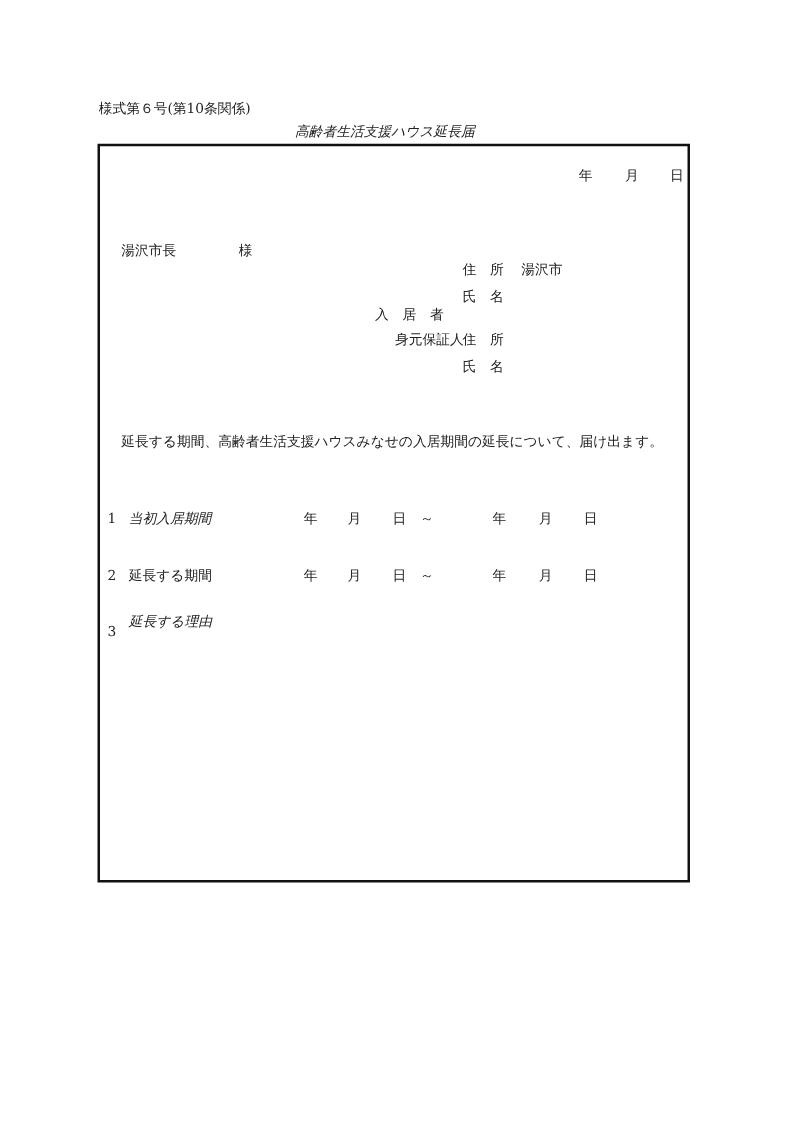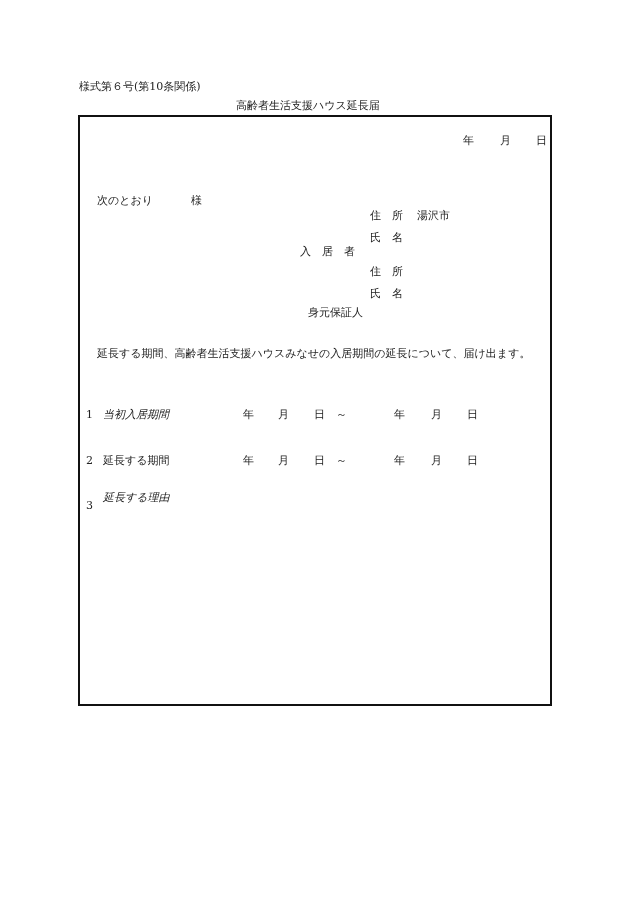--- a/index.html
+++ b/index.html
@@ -6,37 +6,37 @@
   body { width:630px; height:903px; position:relative; overflow:hidden;
          font-family:"DejaVu Serif","Liberation Serif",serif; color:#222; font-size:11px; }
   .abs { position:absolute; white-space:nowrap; line-height:1; }
   #frame { position:absolute; left:78px; top:115px; width:470px; height:587px;
            border:2px solid #111; box-sizing:content-box; }
 </style>
 </head>
 <body>
 
 <div class="abs" style="left:79px;top:81px;font-size:11px;">様式第６号(第10条関係)</div>
-<div class="abs" style="left:236px;top:100px;font-size:11px;">高齢者生活支援ハウス延長届</div>
+<div class="abs" style="left:236px;top:100px;font-size:11px;font-style:italic;">高齢者生活支援ハウス延長届</div>
 
 <div id="frame"></div>
 
 <div class="abs" style="left:463px;top:135px;">年</div>
 <div class="abs" style="left:500px;top:135px;">月</div>
 <div class="abs" style="left:536px;top:135px;">日</div>
 
-<div class="abs" style="left:97px;top:195px;">次のとおり</div>
+<div class="abs" style="left:97px;top:195px;">湯沢市長</div>
 <div class="abs" style="left:191px;top:195px;">様</div>
 
 <div class="abs" style="left:300px;top:210px;margin-top:36px;">入　居　者</div>
 <div class="abs" style="left:370px;top:210px;">住　所</div>
 <div class="abs" style="left:417px;top:210px;">湯沢市</div>
 <div class="abs" style="left:370px;top:232px;">氏　名</div>
 
-<div class="abs" style="left:308px;top:266px;margin-top:41px;">身元保証人</div>
+<div class="abs" style="left:316px;top:266px;">身元保証人</div>
 <div class="abs" style="left:370px;top:266px;">住　所</div>
 <div class="abs" style="left:370px;top:288px;">氏　名</div>
 
 <div class="abs" style="left:97px;top:348px;">延長する期間、高齢者生活支援ハウスみなせの入居期間の延長について、届け出ます。</div>
 
 <div class="abs" style="left:86px;top:409px;">1</div>
 <div class="abs" style="left:103px;top:409px;font-style:italic;">当初入居期間</div>
 <div class="abs" style="left:243px;top:409px;">年</div>
 <div class="abs" style="left:278px;top:409px;">月</div>
 <div class="abs" style="left:314px;top:409px;">日</div>

